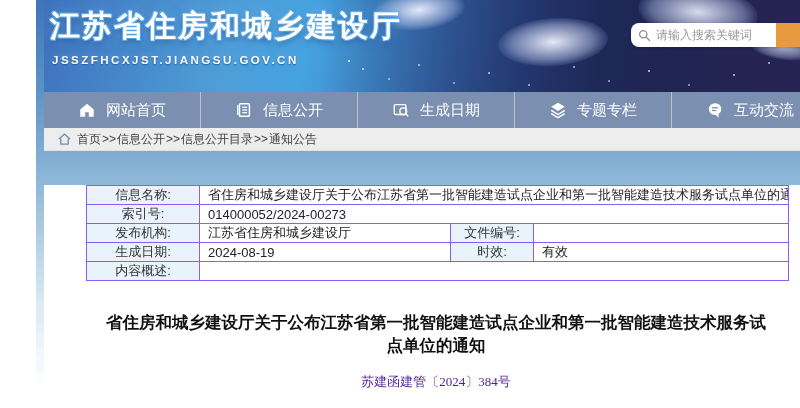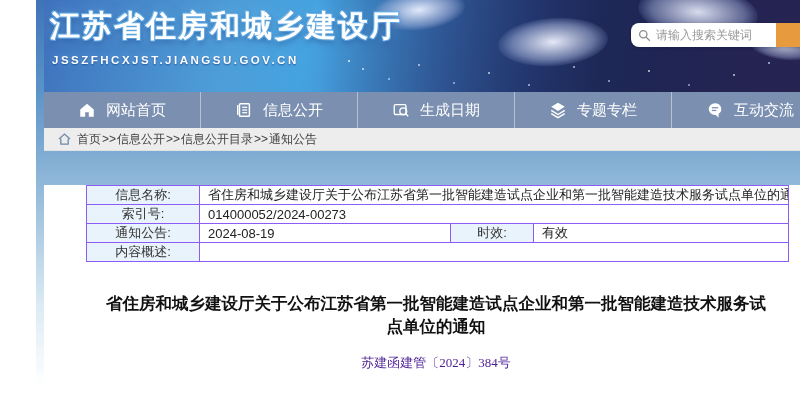--- a/index.html
+++ b/index.html
@@ -180,21 +180,27 @@
         <tbody>
             <tr>
           <td class="lbl">信息名称:</td>
           <td class="val" colspan="3">省住房和城乡建设厅关于公布江苏省第一批智能建造试点企业和第一批智能建造技术服务试点单位的通知</td>
         </tr>
         <tr>
           <td class="lbl">索引号:</td>
           <td class="val" colspan="3">014000052/2024-00273</td>
         </tr>
         <tr>
-          <td class="lbl">通知公告:</td>
+          <td class="lbl">发布机构:</td>
+          <td class="val">江苏省住房和城乡建设厅</td>
+          <td class="lbl">文件编号:</td>
+          <td class="val"></td>
+        </tr>
+        <tr>
+          <td class="lbl">生成日期:</td>
           <td class="val">2024-08-19</td>
           <td class="lbl">时效:</td>
           <td class="val">有效</td>
         </tr>
         <tr>
           <td class="lbl">内容概述:</td>
           <td class="val" colspan="3"></td>
         </tr>
       </tbody>
         </table>

